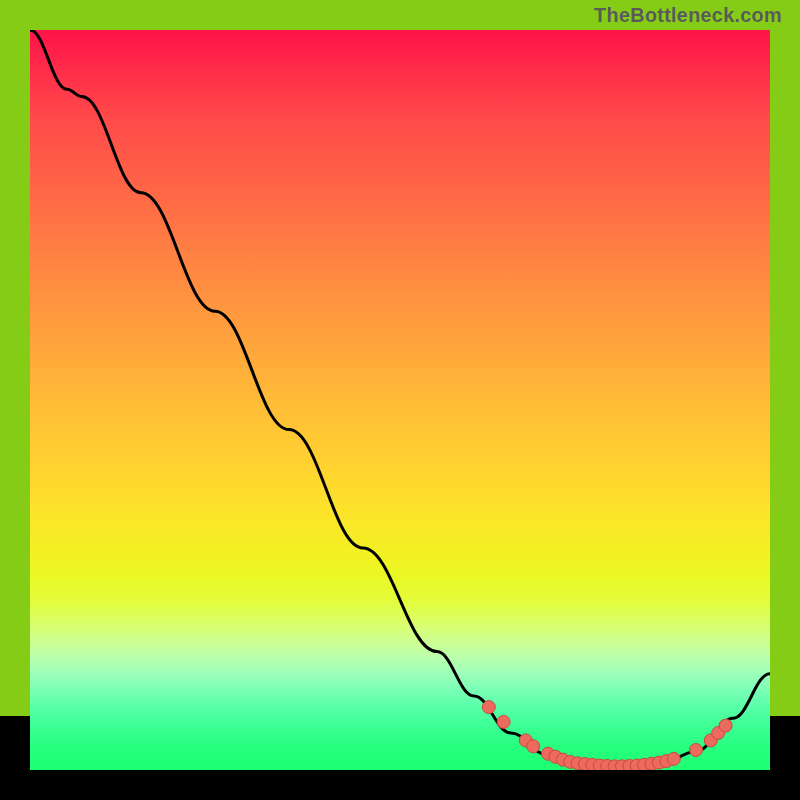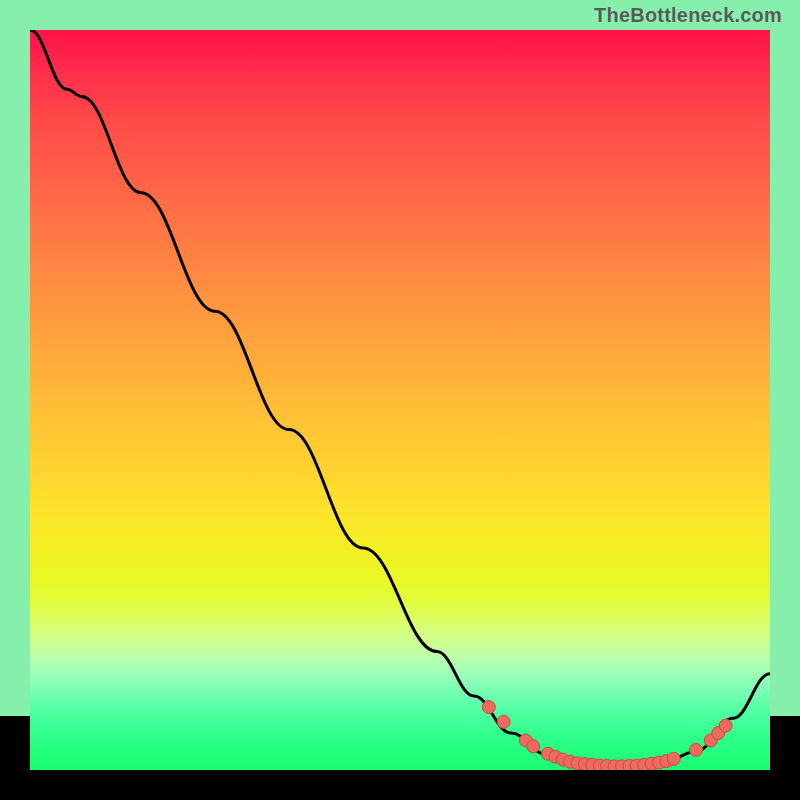--- a/index.html
+++ b/index.html
@@ -1,20 +1,20 @@
 <!DOCTYPE html>
 <html><head>
 <meta charset="utf-8">
 <style>
   * { margin: 0; padding: 0; box-sizing: border-box; }
   html, body { width: 800px; height: 800px; background: #000; overflow: hidden; }
   .outer {
     width: 800px;
     height: 716px;
-    background: #86efac;
+    background: #84cc16;
     position: relative;
   }
   .attribution {
     position: absolute;
     top: 4px;
     right: 18px;
     font-family: Arial, Helvetica, sans-serif;
     font-size: 20px;
     font-weight: 600;
     color: #5a5a5a;

